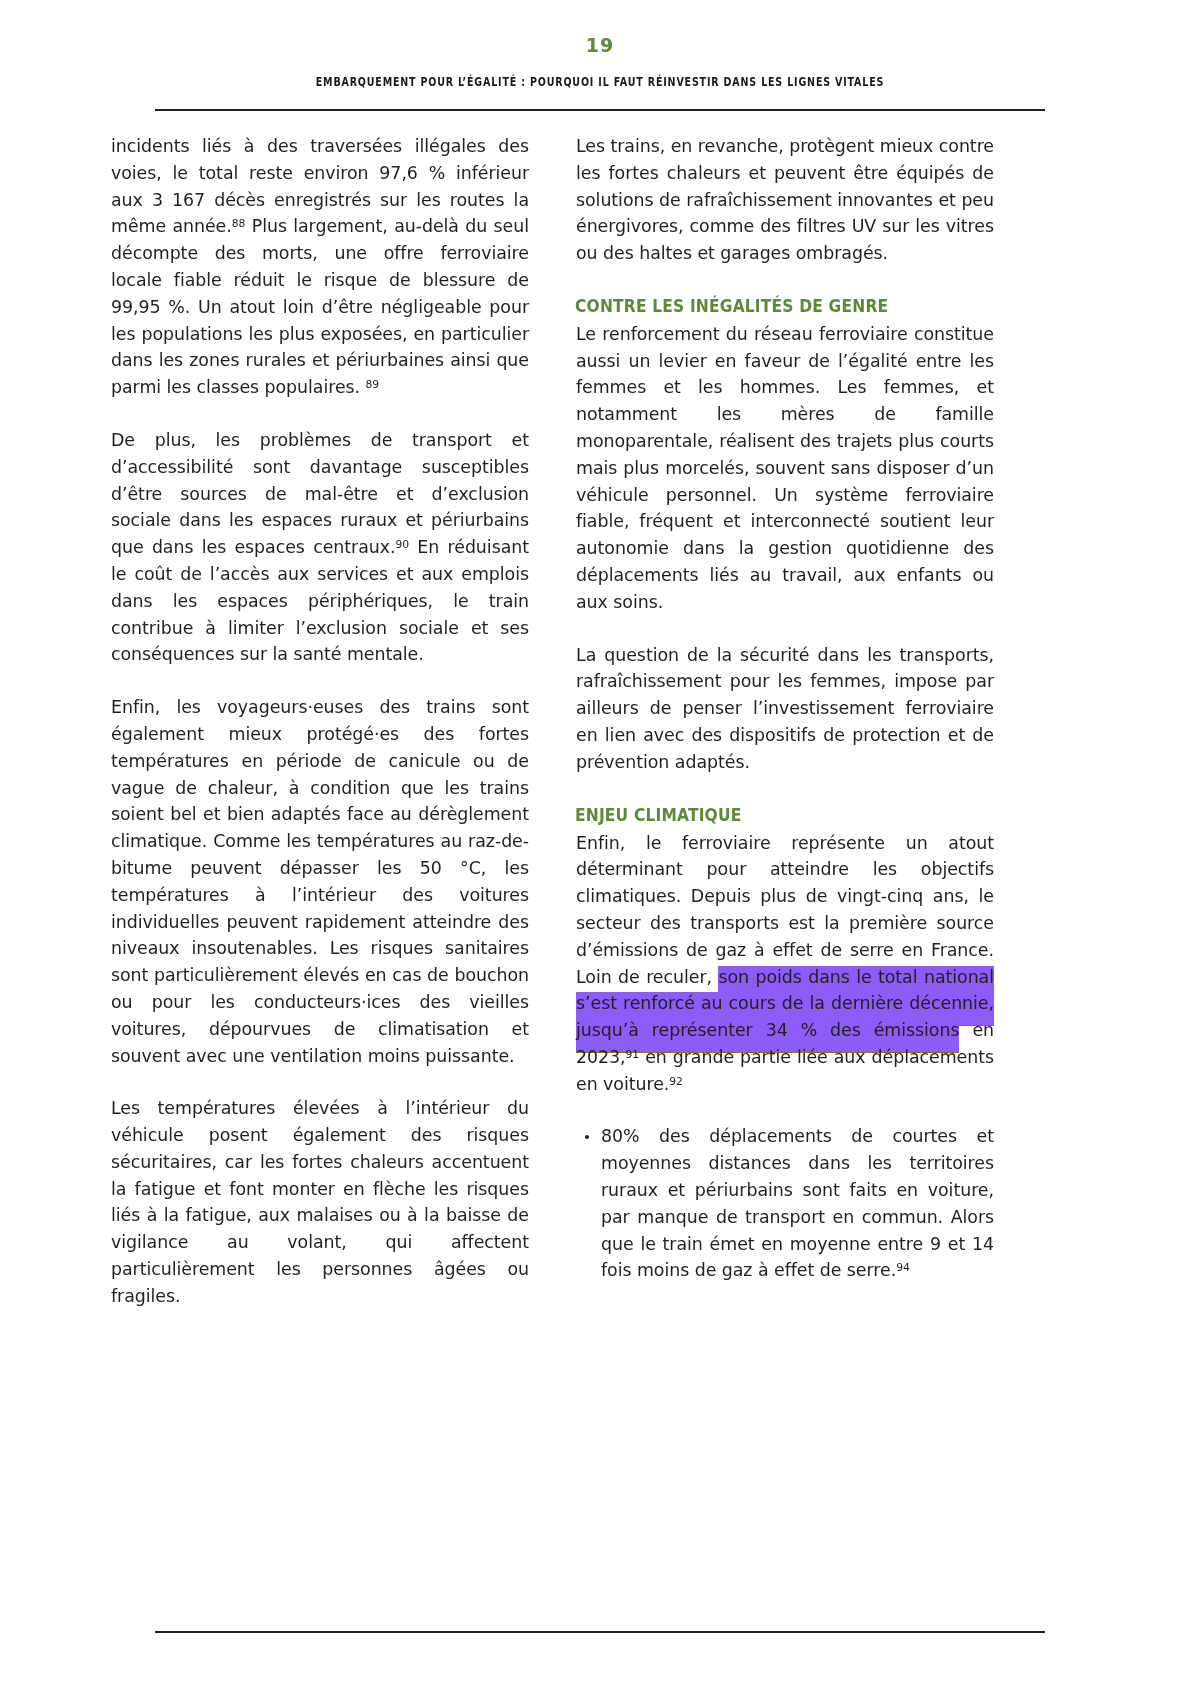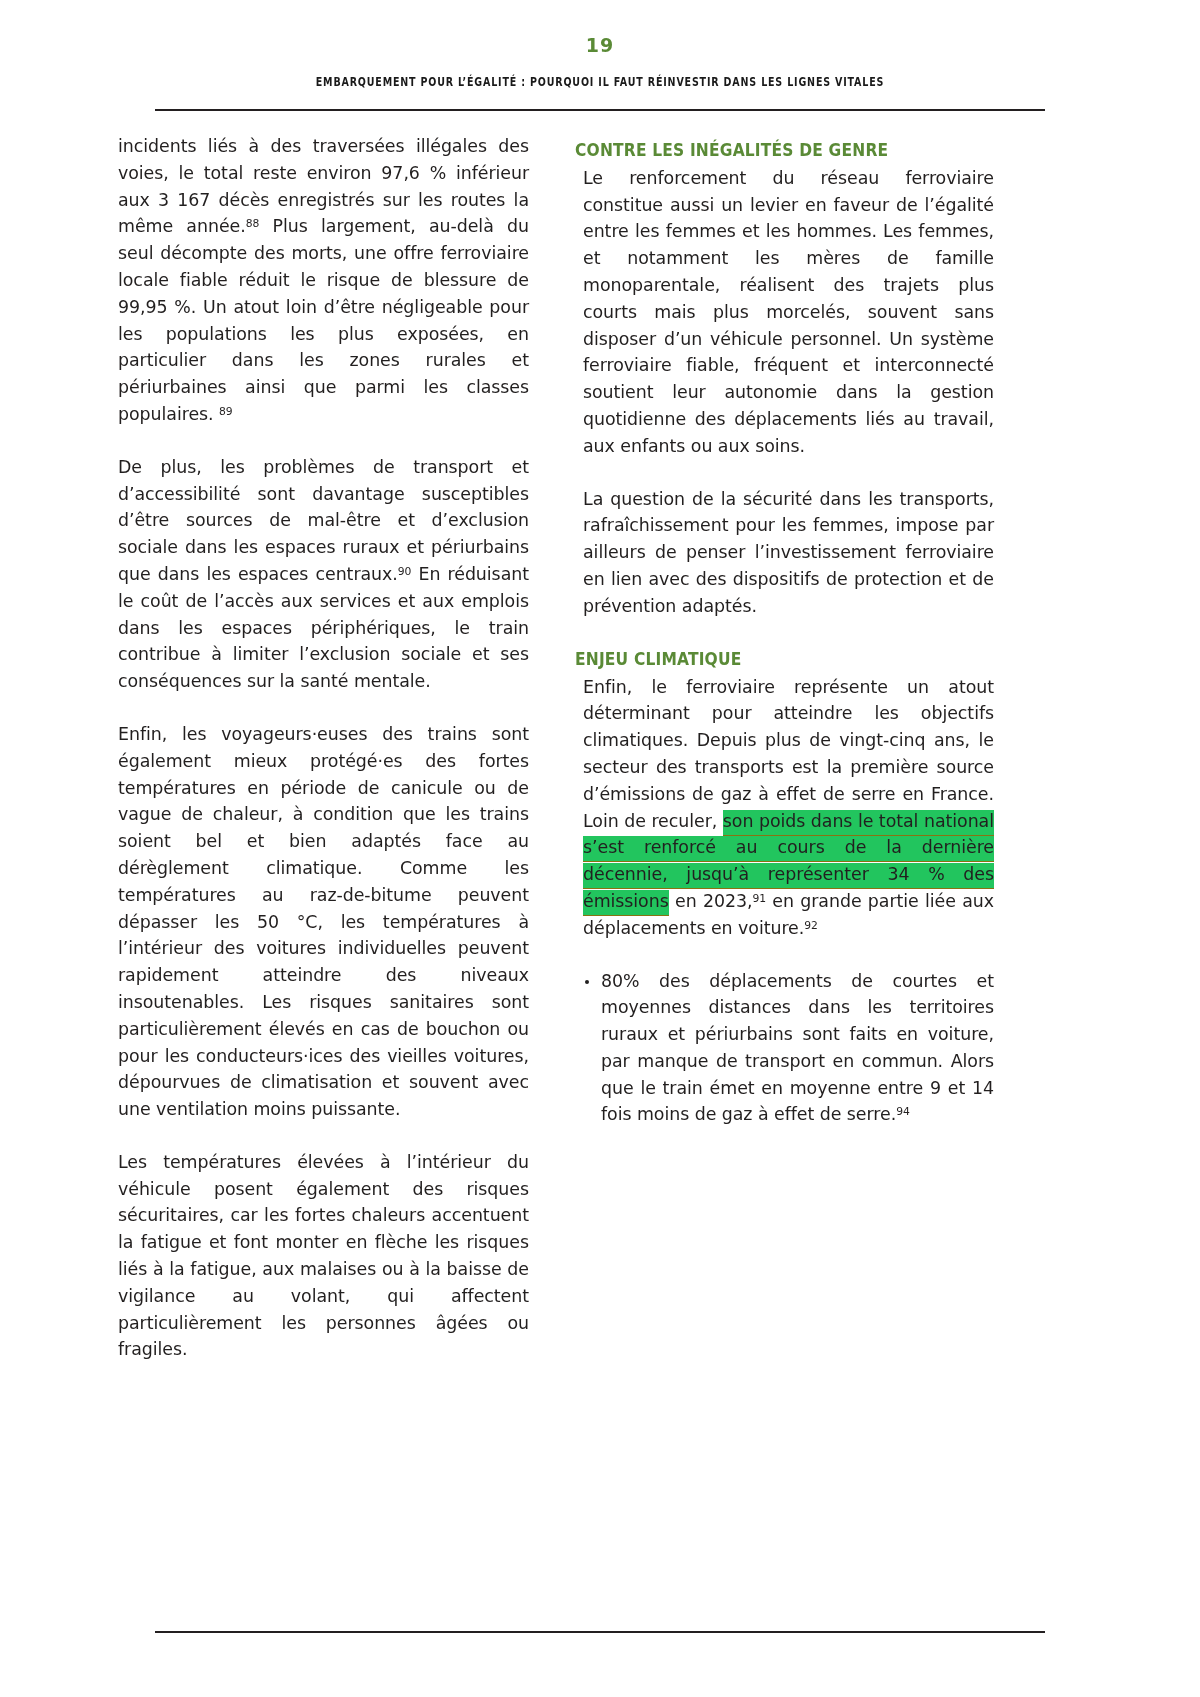--- a/index.html
+++ b/index.html
@@ -61,21 +61,21 @@
     left: 110px;
     width: 884px;
     display: flex;
     gap: 46px;
   }
   .col {
     width: 419px;
   }
 
   p.body {
-    margin: 0 0 26px 8px;
+    margin: 0 0 26px 1px;
     font-size: 17.4px;
     line-height: 26.8px;
     color: #221f1f;
     text-align: justify;
     text-justify: inter-word;
     hyphens: none;
     letter-spacing: -0.05px;
   }
   p.body.last { margin-bottom: 0; }
 
@@ -91,23 +91,23 @@
     font-weight: bold;
     font-size: 18.5px;
     letter-spacing: 0.2px;
     color: #5a8a36;
     transform: scaleX(0.93);
     transform-origin: left center;
     line-height: 1.4;
   }
 
   .hl {
-    background: #22c55e;
+    background: #8b5cf6;
     border-bottom: 1.6px solid #8a7212;
-    padding: 1px 0 4px 0;
+    padding: 1px 0 12px 0;
     box-decoration-break: clone;
     -webkit-box-decoration-break: clone;
   }
 
   ul.bullets {
     margin: 20px 0 0 0;
     padding: 0 0 0 26px;
     list-style: none;
   }
   ul.bullets li {
@@ -142,20 +142,21 @@
   <div class="columns">
 
     <div class="col">
       <p class="body">incidents liés à des traversées illégales des voies, le total reste environ 97,6 % inférieur aux 3 167 décès enregistrés sur les routes la même année.<sup>88</sup> Plus largement, au-delà du seul décompte des morts, une offre ferroviaire locale fiable réduit le risque de blessure de 99,95 %. Un atout loin d’être négligeable pour les populations les plus exposées, en particulier dans les zones rurales et périurbaines ainsi que parmi les classes populaires. <sup>89</sup></p>
       <p class="body">De plus, les problèmes de transport et d’accessibilité sont davantage susceptibles d’être sources de mal-être et d’exclusion sociale dans les espaces ruraux et périurbains que dans les espaces centraux.<sup>90</sup> En réduisant le coût de l’accès aux services et aux emplois dans les espaces périphériques, le train contribue à limiter l’exclusion sociale et ses conséquences sur la santé mentale.</p>
       <p class="body">Enfin, les voyageurs·euses des trains sont également mieux protégé·es des fortes températures en période de canicule ou de vague de chaleur, à condition que les trains soient bel et bien adaptés face au dérèglement climatique. Comme les températures au raz-de-bitume peuvent dépasser les 50 °C, les températures à l’intérieur des voitures individuelles peuvent rapidement atteindre des niveaux insoutenables. Les risques sanitaires sont particulièrement élevés en cas de bouchon ou pour les conducteurs·ices des vieilles voitures, dépourvues de climatisation et souvent avec une ventilation moins puissante.</p>
       <p class="body last">Les températures élevées à l’intérieur du véhicule posent également des risques sécuritaires, car les fortes chaleurs accentuent la fatigue et font monter en flèche les risques liés à la fatigue, aux malaises ou à la baisse de vigilance au volant, qui affectent particulièrement les personnes âgées ou fragiles.</p>
     </div>
 
     <div class="col">
+      <p class="body">Les trains, en revanche, protègent mieux contre les fortes chaleurs et peuvent être équipés de solutions de rafraîchissement innovantes et peu énergivores, comme des filtres UV sur les vitres ou des haltes et garages ombragés.</p>
 
       <h2 class="section-head">CONTRE LES INÉGALITÉS DE GENRE</h2>
       <p class="body">Le renforcement du réseau ferroviaire constitue aussi un levier en faveur de l’égalité entre les femmes et les hommes. Les femmes, et notamment les mères de famille monoparentale, réalisent des trajets plus courts mais plus morcelés, souvent sans disposer d’un véhicule personnel. Un système ferroviaire fiable, fréquent et interconnecté soutient leur autonomie dans la gestion quotidienne des déplacements liés au travail, aux enfants ou aux soins.</p>
       <p class="body">La question de la sécurité dans les transports, rafraîchissement pour les femmes, impose par ailleurs de penser l’investissement ferroviaire en lien avec des dispositifs de protection et de prévention adaptés.</p>
 
       <h2 class="section-head">ENJEU CLIMATIQUE</h2>
       <p class="body">Enfin, le ferroviaire représente un atout déterminant pour atteindre les objectifs climatiques. Depuis plus de vingt-cinq ans, le secteur des transports est la première source d’émissions de gaz à effet de serre en France. Loin de reculer, <span class="hl">son poids dans le total national s’est renforcé au cours de la dernière décennie, jusqu’à représenter 34 % des émissions</span> en 2023,<sup>91</sup> en grande partie liée aux déplacements en voiture.<sup>92</sup></p>
 
       <ul class="bullets">
         <li>80% des déplacements de courtes et moyennes distances dans les territoires ruraux et périurbains sont faits en voiture, par manque de transport en commun. Alors que le train émet en moyenne entre 9 et 14 fois moins de gaz à effet de serre.<sup>94</sup></li>

